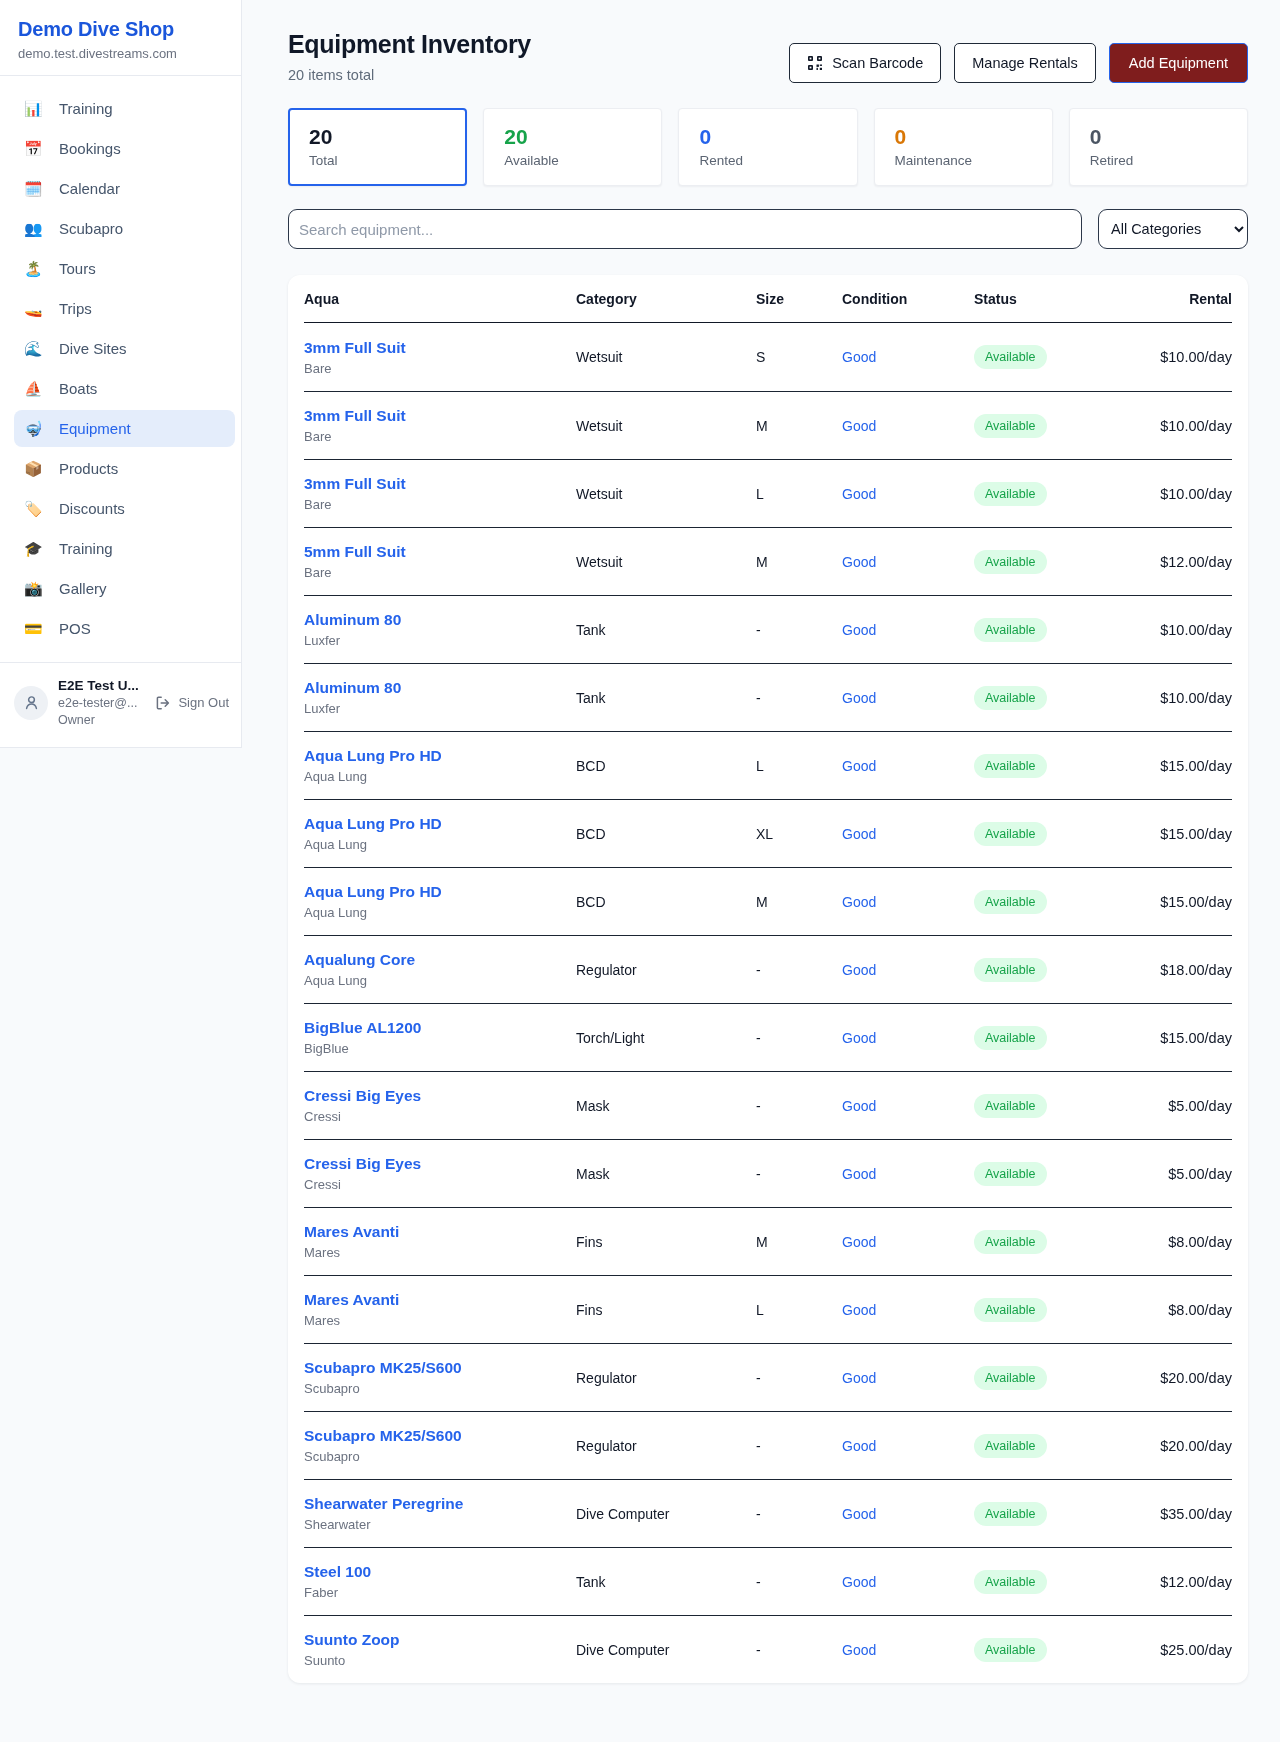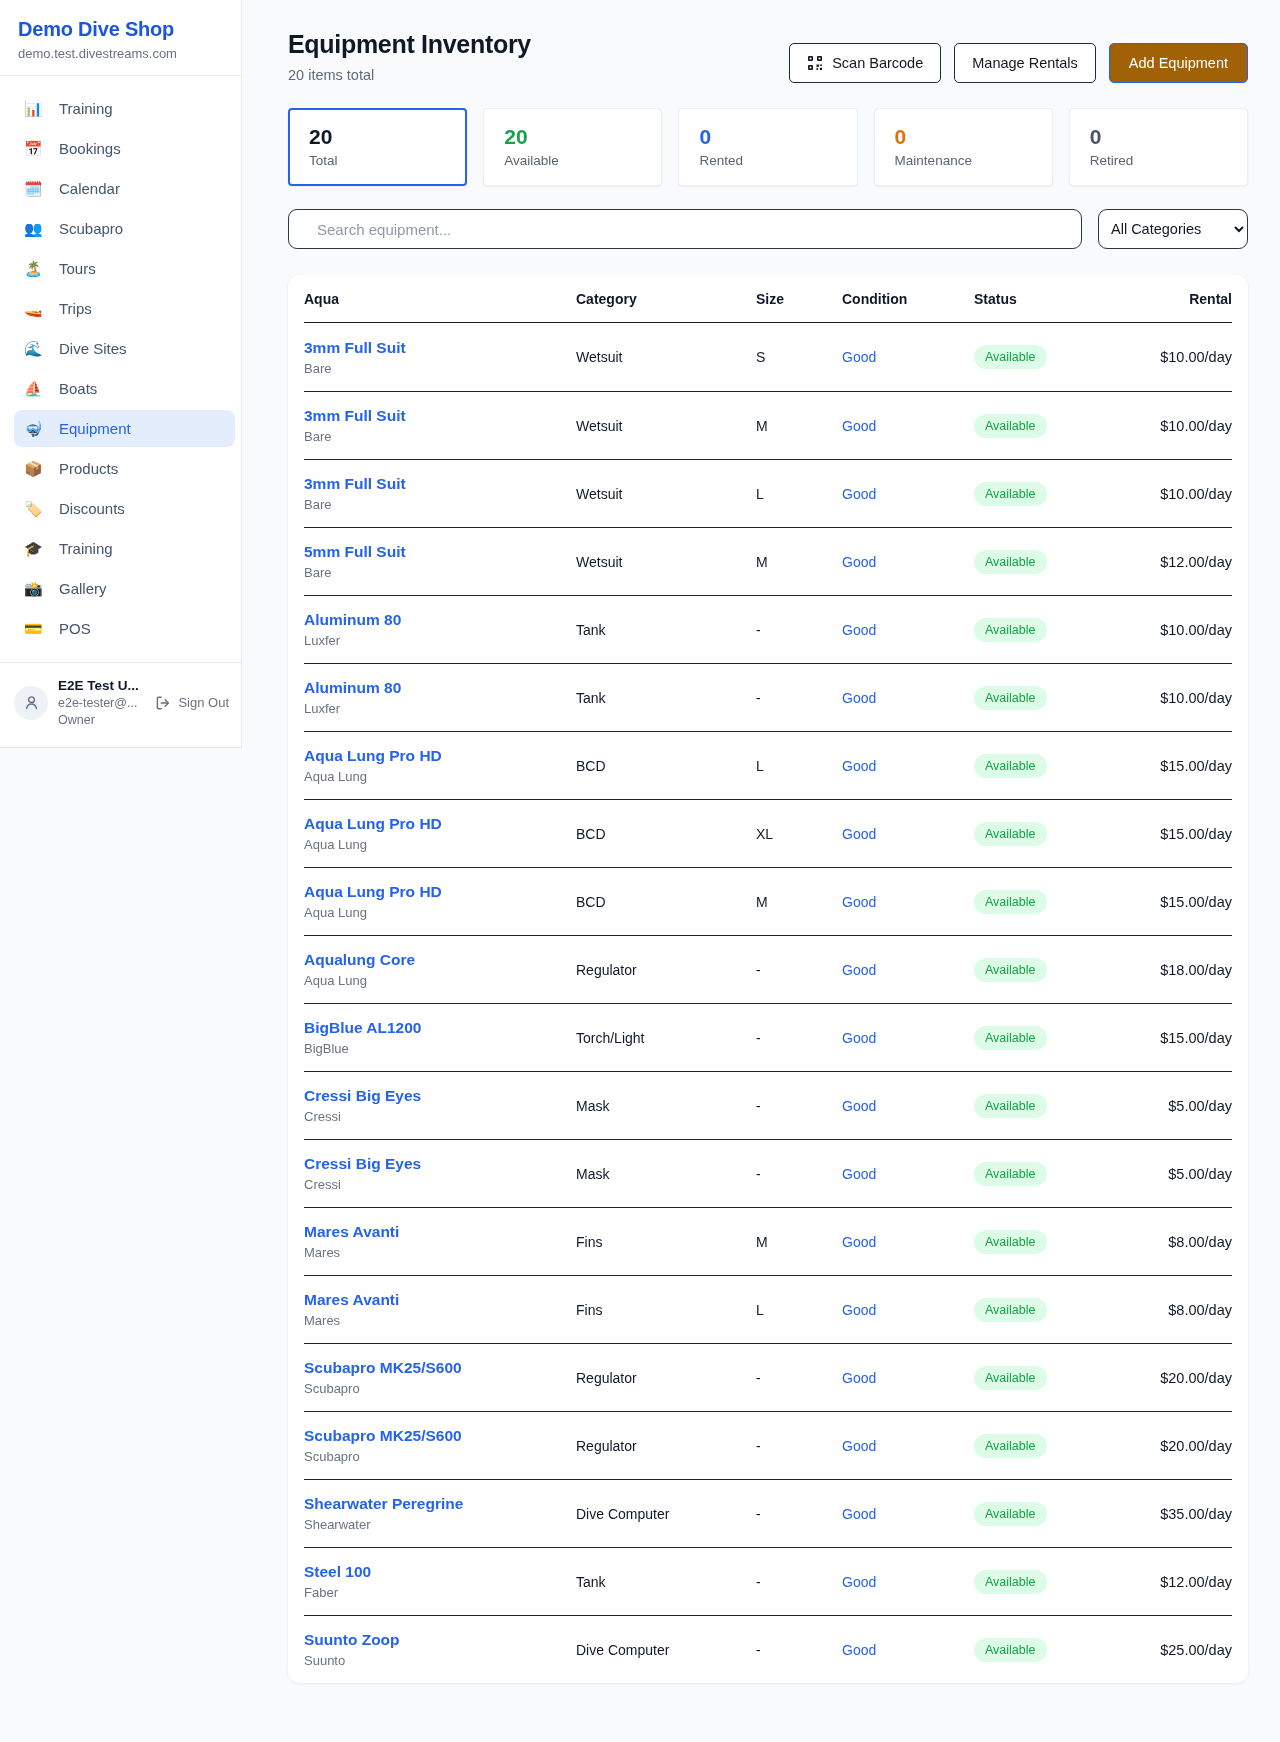--- a/index.html
+++ b/index.html
@@ -29,32 +29,32 @@
 
   
   .main { margin-left:242px; padding:30px 32px 32px 46px; }
   .page-header { display:flex; justify-content:space-between; align-items:flex-end; }
   .page-title { font-size:25px; font-weight:800; color:#101828; letter-spacing:-.3px; }
   .page-subtitle { font-size:14.5px; color:#5f6b7a; margin-top:8px; }
   .header-actions { display:flex; gap:13px; margin-top:5px; }
   .btn { display:inline-flex; align-items:center; gap:9px; height:40px; padding:0 17px;
     background:#fff; border:1px solid #1f2937; border-radius:5px;
     font-size:14.5px; font-weight:500; color:#111827; cursor:pointer; }
-  .btn-primary { background:#a16207; border:1px solid #2563eb; color:#fff; padding:8px 19px; }
+  .btn-primary { background:#7f1d1d; border:1px solid #2563eb; color:#fff; padding:8px 19px; }
 
   .stats-row { display:flex; gap:16px; margin-top:25px; }
   .stat { flex:1; background:#fff; border:1px solid #eceef2; border-radius:4px;
     padding:16px 20px 17px; box-shadow:0 1px 2px rgba(16,24,40,.05); cursor:pointer; }
   .stat.selected { border:2px solid #2563eb; padding:15px 19px 16px; }
   .stat-value { font-size:21px; font-weight:700; }
   .stat-label { font-size:13.5px; color:#5b6472; margin-top:4px; }
 
   .filter-row { display:flex; gap:16px; margin-top:23px; }
   .search-input { flex:1; height:40px; border:1px solid #2b3648; border-radius:9px;
-    padding:0 28px; font-size:15px; background:#fff; color:#111827;
+    padding:0 10px; font-size:15px; background:#fff; color:#111827;
     font-family:"Liberation Sans","DejaVu Sans",sans-serif; }
   .search-input::placeholder { color:#8f99a8; }
   .category-select { width:150px; height:40px; border:1px solid #2b3648; border-radius:9px;
     background:#fff; font-size:14.5px; color:#111827; padding:0 8px;
     font-family:"Liberation Sans","DejaVu Sans",sans-serif; }
 
   
   .table-card { margin-top:26px; background:#fff; border-radius:12px;
     box-shadow:0 1px 3px rgba(16,24,40,.08); padding:0 16px; overflow:hidden; }
   .grid { display:grid; grid-template-columns:272px 180px 86px 132px 1fr 118px; align-items:center; }

